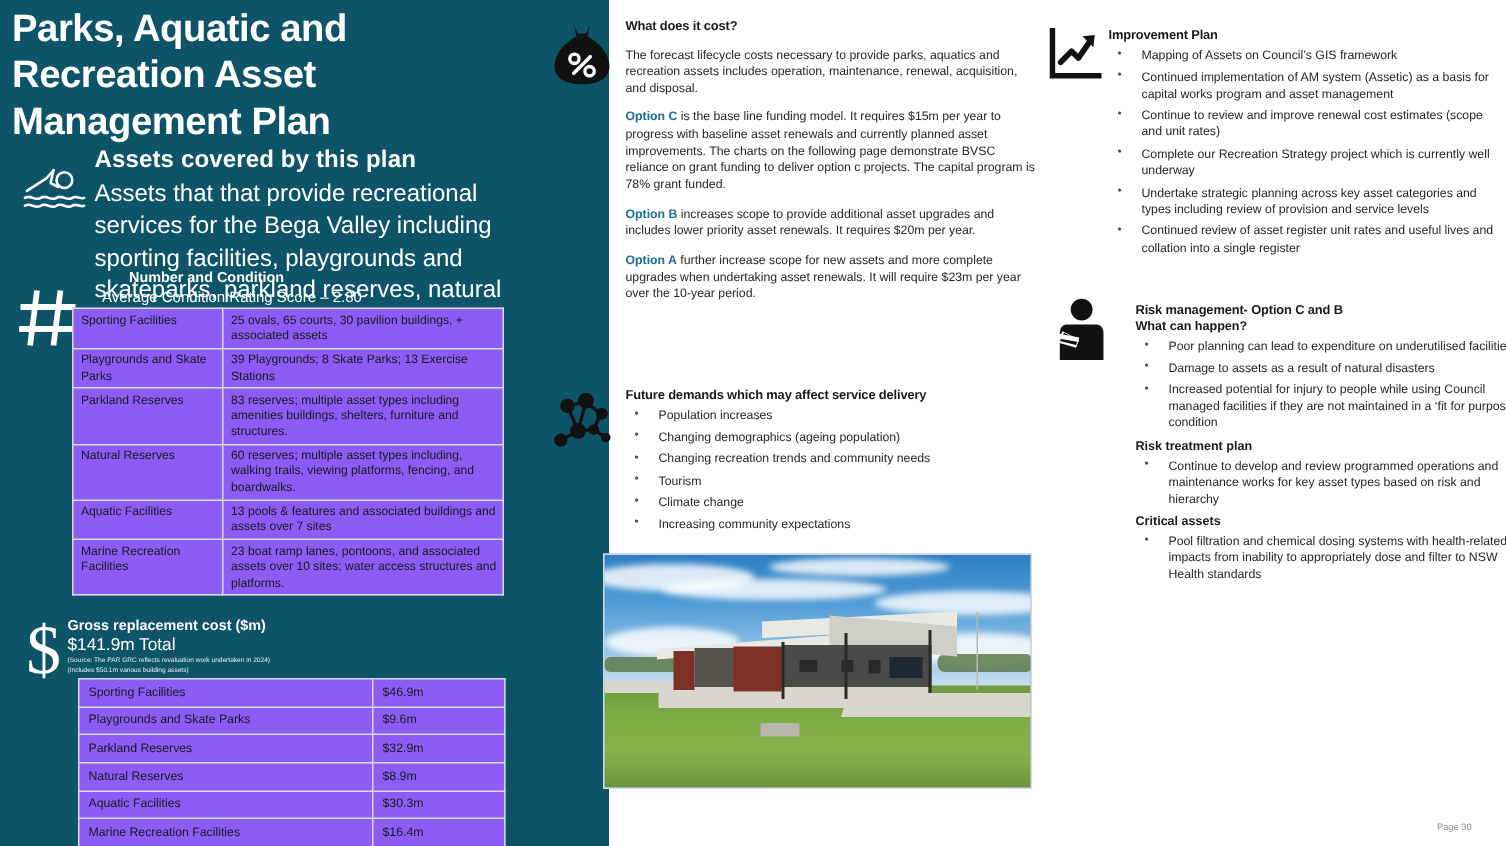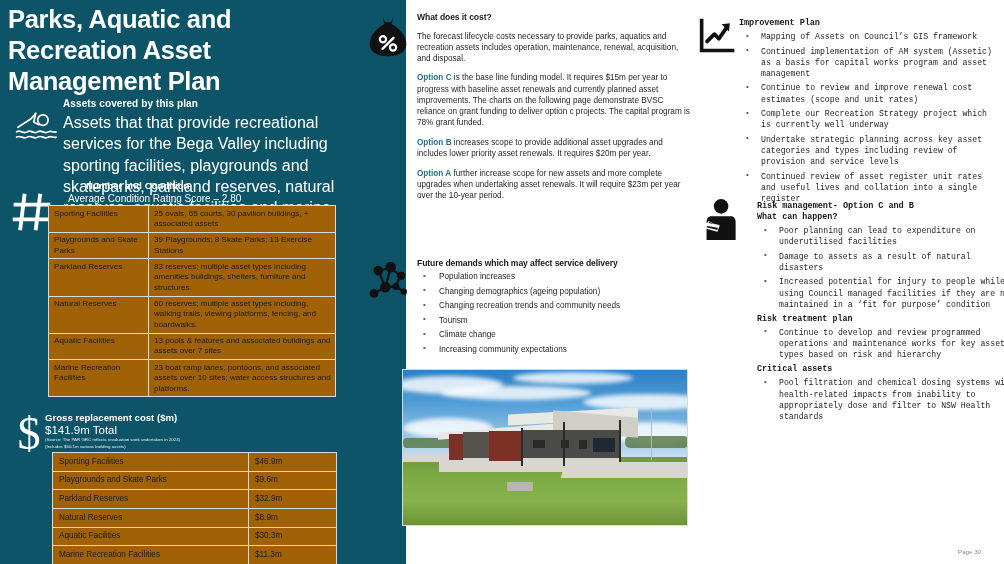--- a/index.html
+++ b/index.html
@@ -37,21 +37,21 @@
 
   .icon-left { position: absolute; }
 
   
   #assets-block {
     position: absolute;
     left: 63px; top: 98px;
     width: 290px;
   }
   #assets-block .head {
-    font-size: 10px; font-weight: bold; color:#ffffff;
+    font-size: 16px; font-weight: bold; color:#ffffff;
     letter-spacing: 0.1px;
     margin-bottom: 3px;
   }
   #assets-block .body {
     font-size: 16px; line-height: 1.33; color:#ffffff;
   }
 
   
   #numcond-head {
     position: absolute; left: 68px; top: 180px;
@@ -59,21 +59,21 @@
   }
   #numcond-sub {
     position: absolute; left: 68px; top: 193px;
     font-size: 10px;
   }
 
   
   .wtable {
     position: absolute;
     border-collapse: collapse;
-    background: #a16207;
+    background: #8b5cf6;
     color: #1a1a1a;
     border: 1px solid #c9ced2;
     table-layout: fixed;
   }
   .wtable td {
     border: 0.8px solid #d7dbde;
     font-size: 8.1px;
     line-height: 1.28;
     padding: 2.5px 4px 2.5px 5px;
     vertical-align: top;
@@ -173,21 +173,20 @@
   .treeline {
     position: absolute; background: #5d7b4a; opacity: .85;
   }
 
   
   #right-col {
     position: absolute;
     left: 698px; top: 0;
     width: 306px; height: 564px;
     color: #1f1f1f;
-    font-family: Liberation Mono, monospace;
   }
   #improve-block { position: absolute; left: 41px; top: 18px; width: 262px; }
   #risk-block { position: absolute; left: 59px; top: 201px; width: 262px; }
   #risk-block .sub-head {
     font-size: 8.4px; font-weight: bold; color:#1a1a1a;
     margin-top: 4px; margin-bottom: 1px;
   }
   #risk-block .sub-head.first { margin-top: 1px; }
 
   #page-num {
@@ -295,21 +294,21 @@
           <tr>
             <td>Natural Reserves</td>
             <td>$8.9m</td>
           </tr>
           <tr>
             <td>Aquatic Facilities</td>
             <td>$30.3m</td>
           </tr>
           <tr>
             <td>Marine Recreation Facilities</td>
-            <td>$11.3m</td>
+            <td>$16.4m</td>
           </tr>
         </tbody>
     </table>
   </div>
 
   <div id="mid-col">
 
     <div style="position:absolute; left:4px; top:14px; width:44px; height:44px;">
       <svg viewBox="0 0 48 48" width="44" height="44">
         <path d="M18 3 l3 6 h6 l3 -6 l-2 8 h-8 z" fill="#111111"></path>

